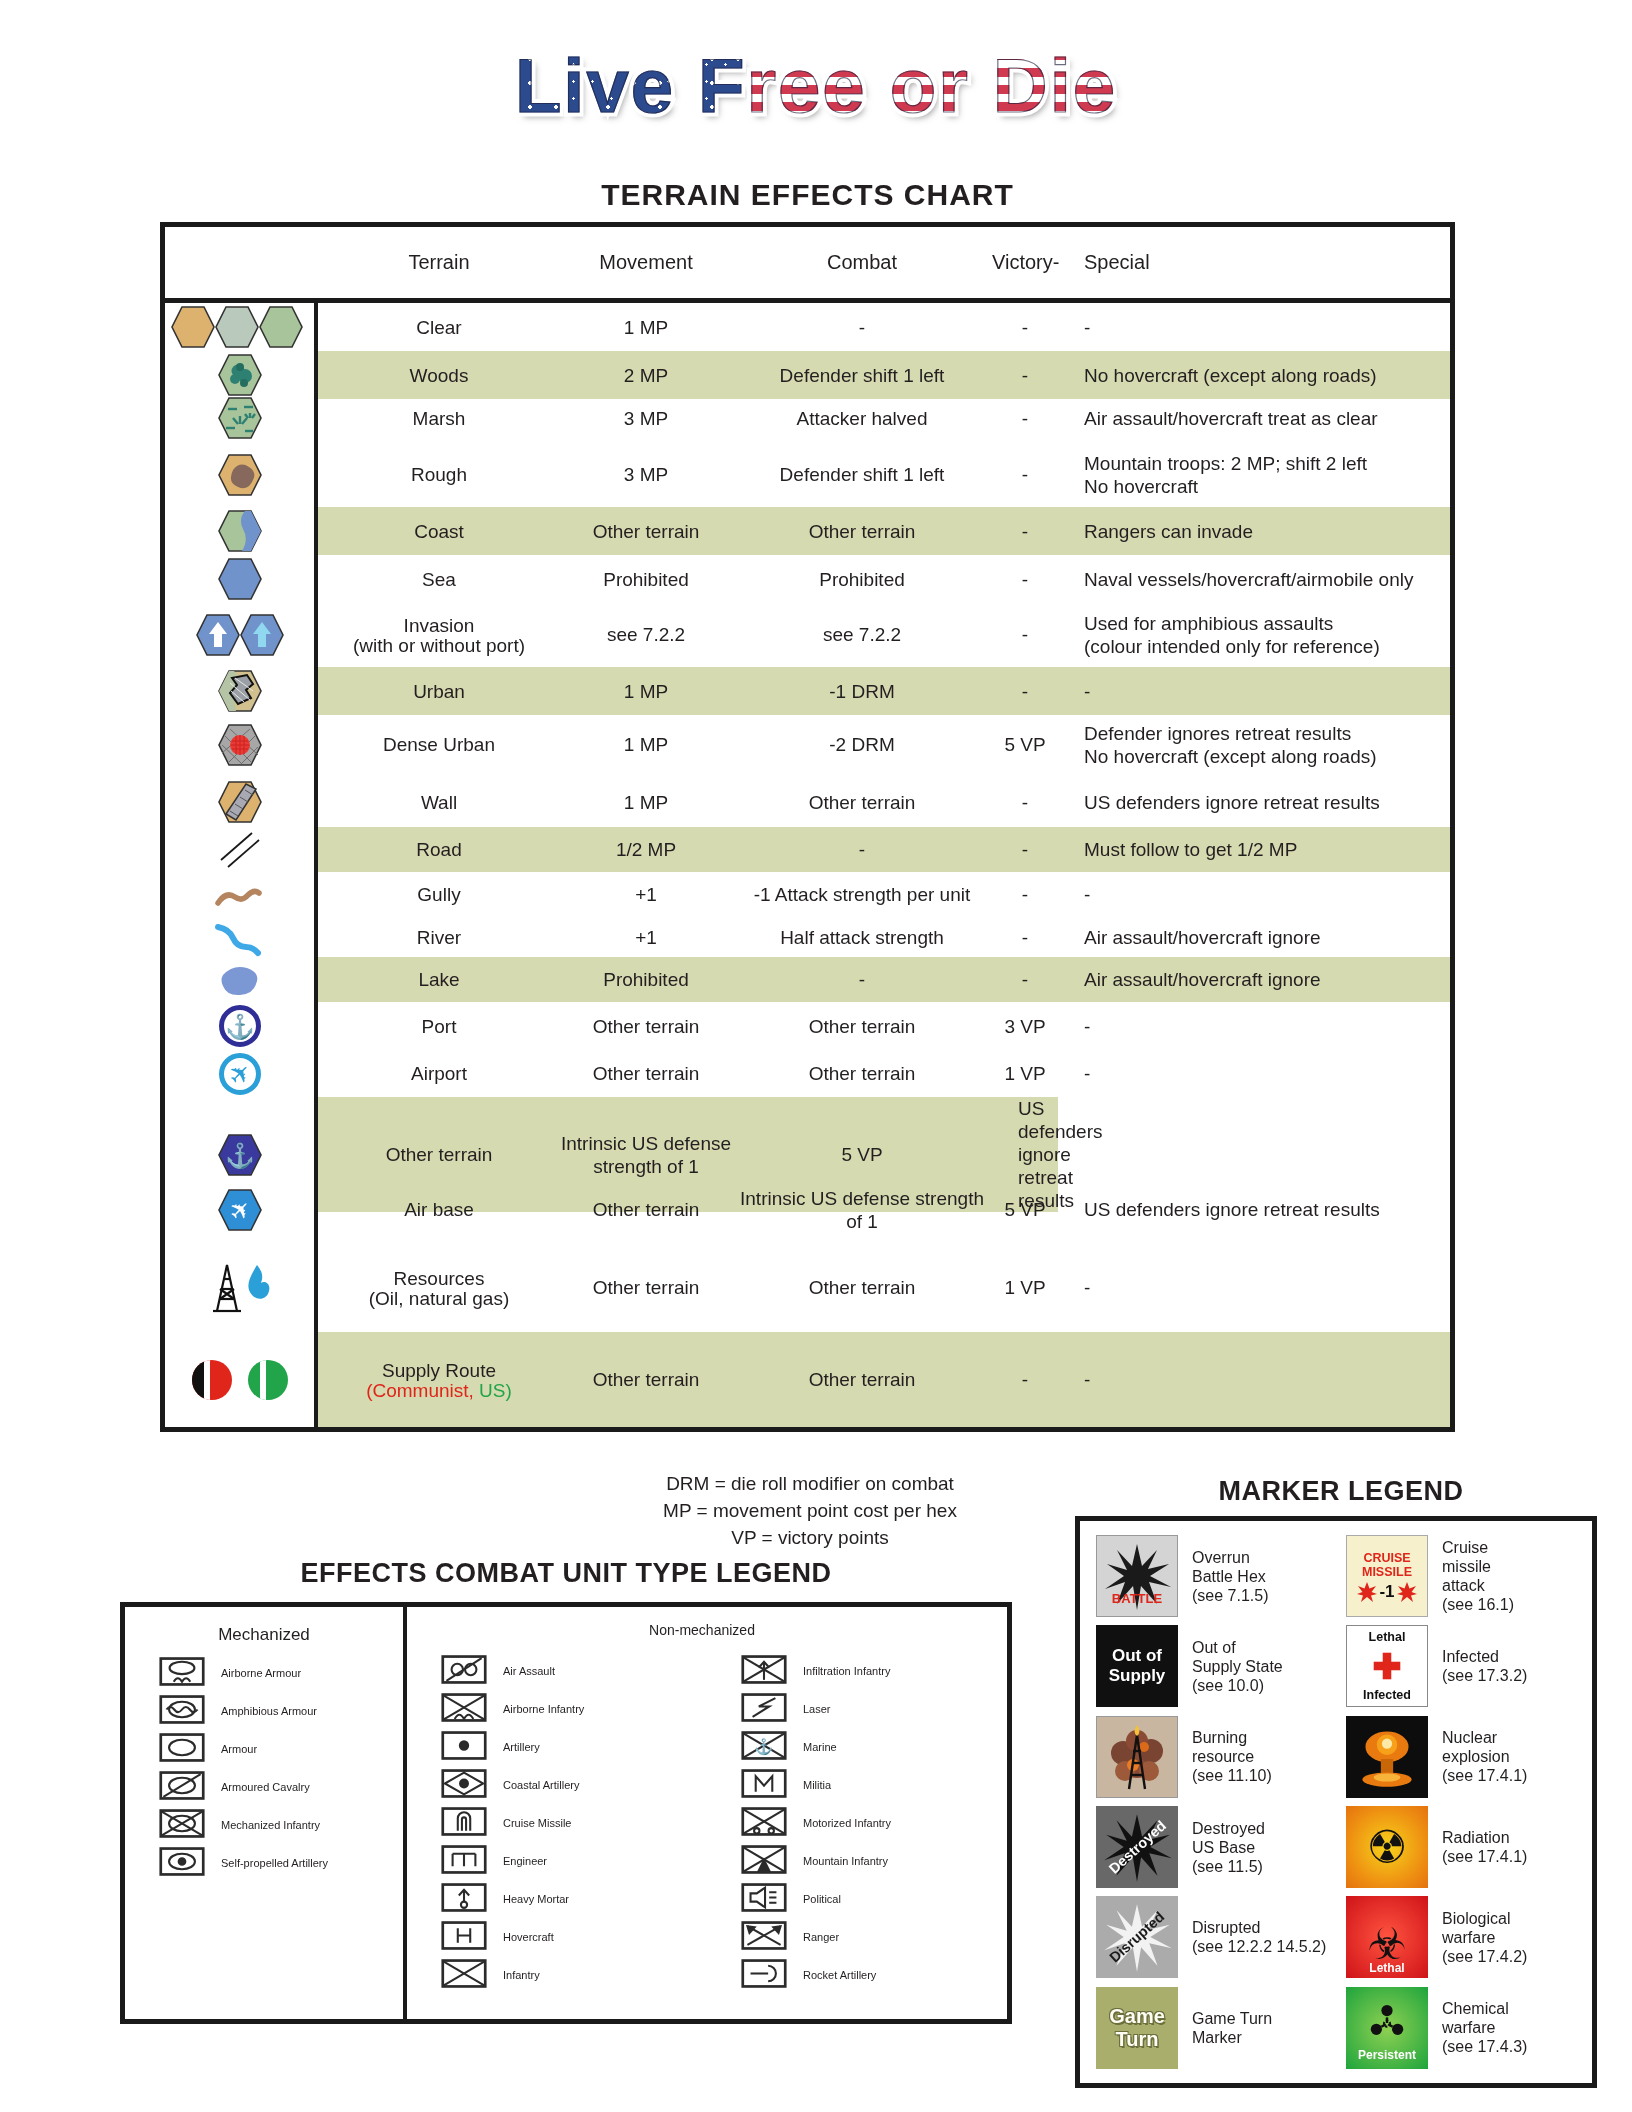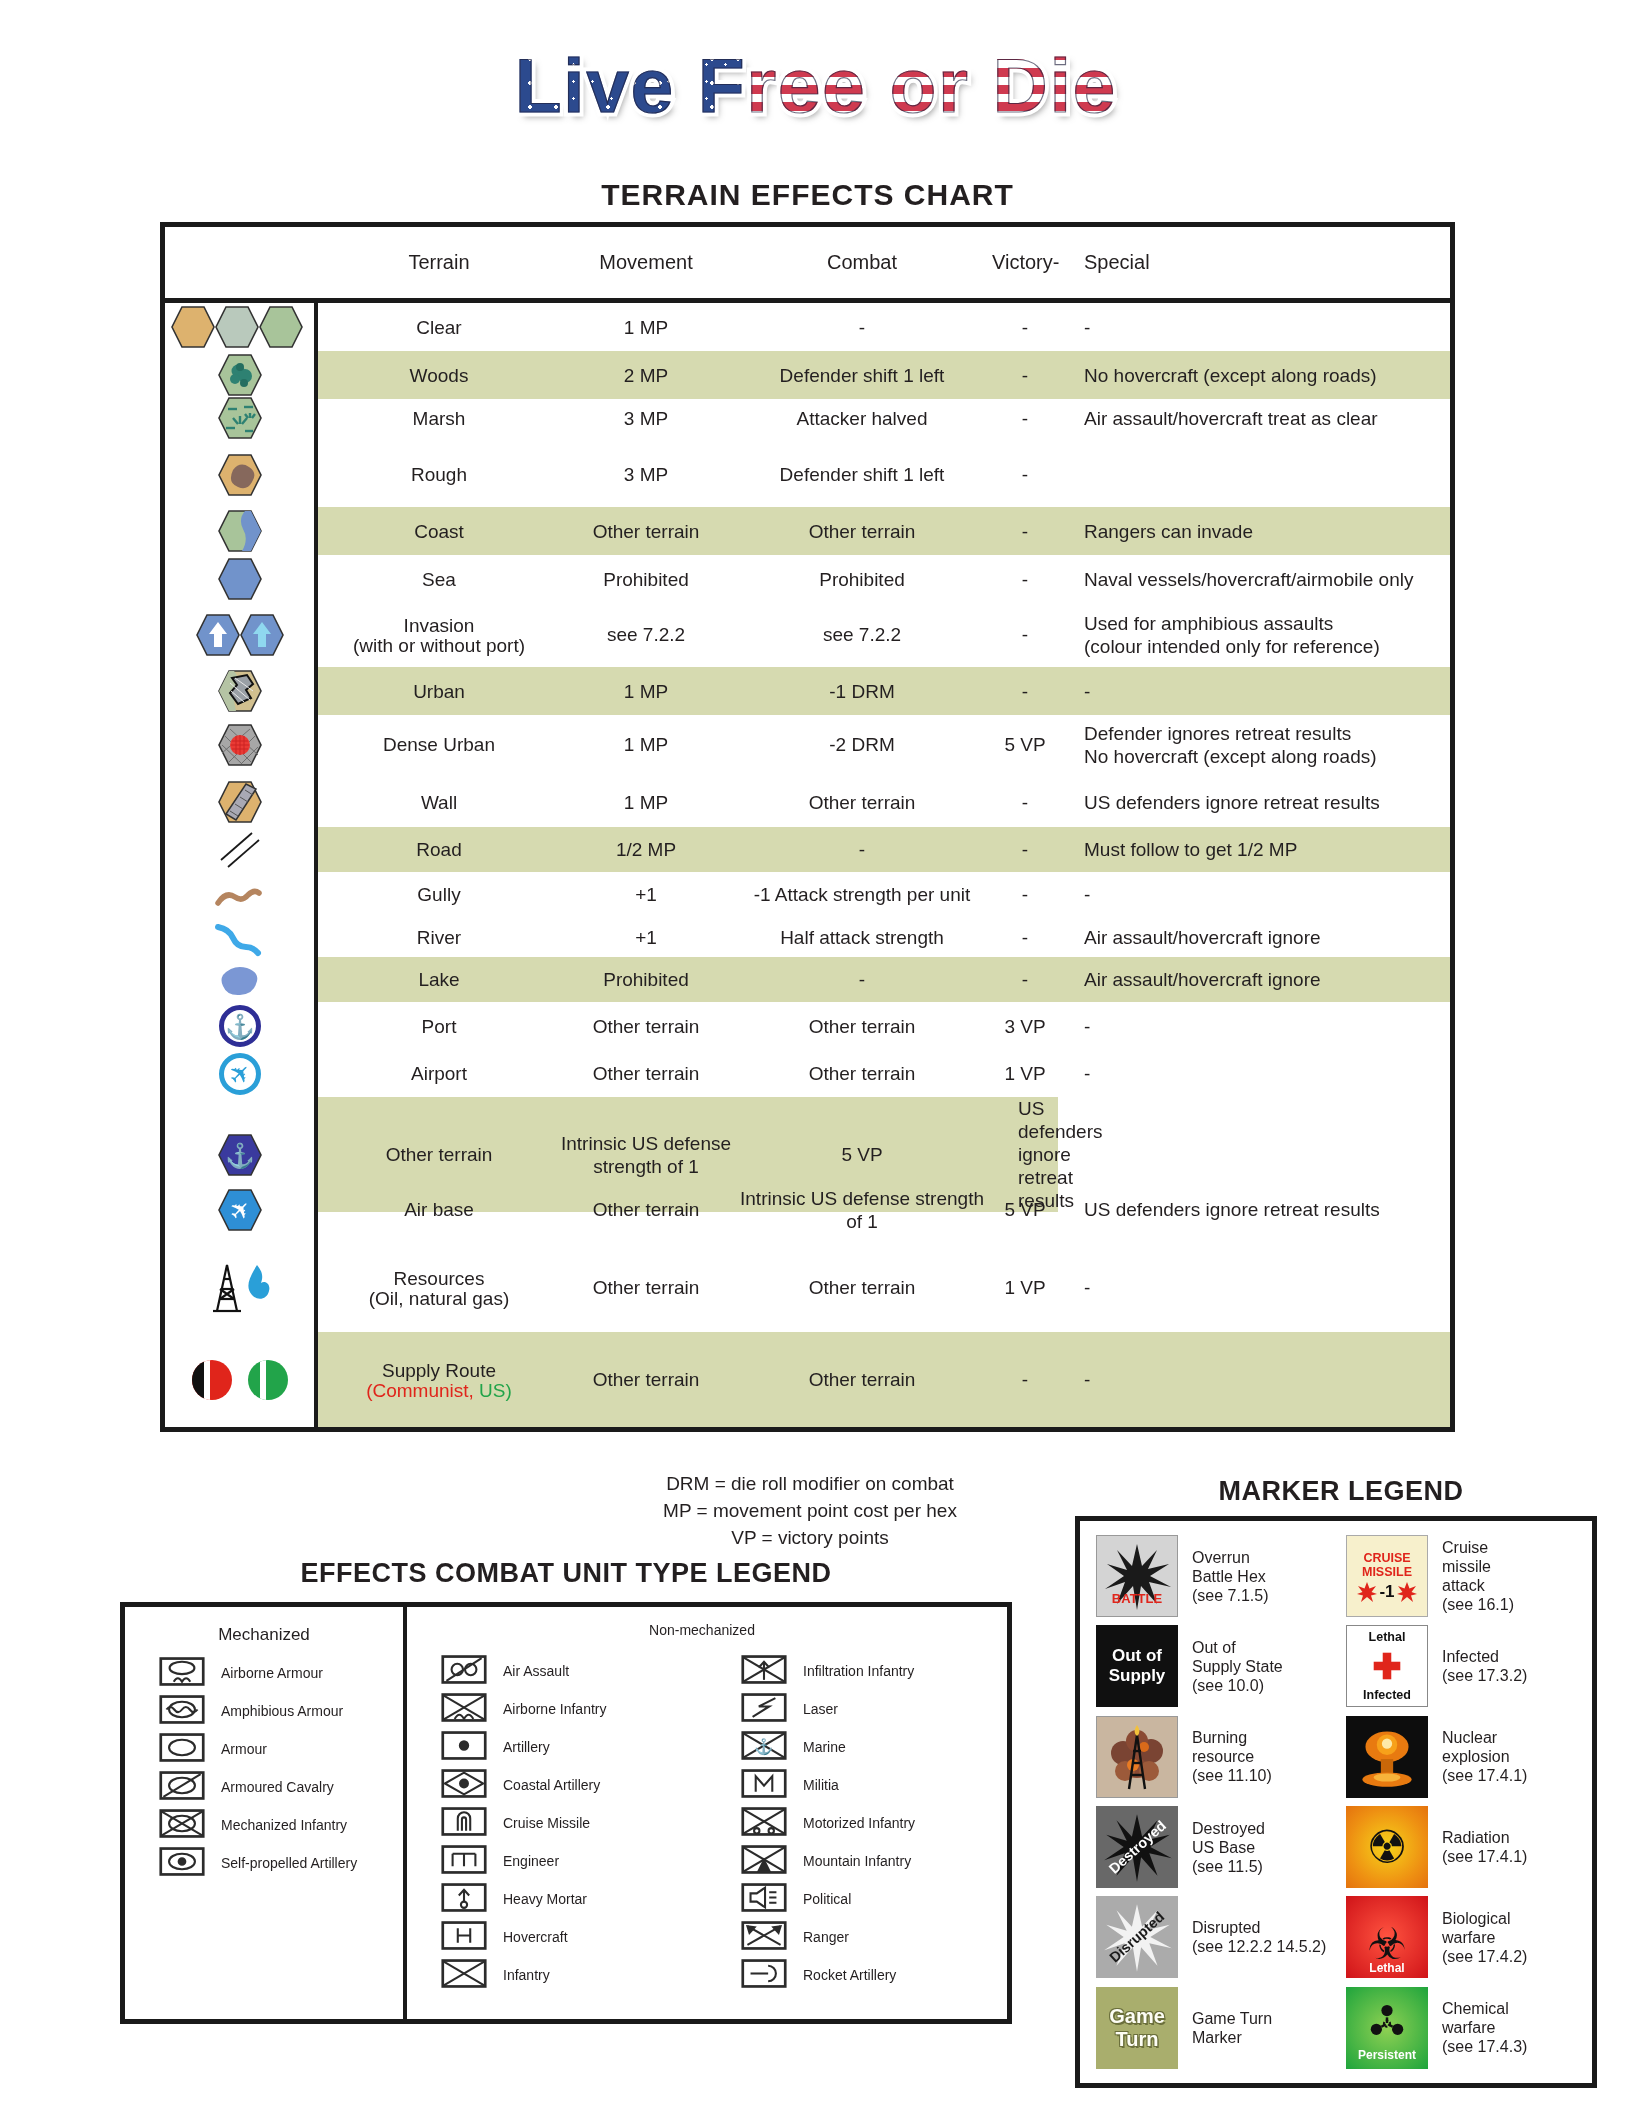--- a/index.html
+++ b/index.html
@@ -40,21 +40,21 @@
   
   .gcl-title{position:absolute;left:120px;top:1558px;width:892px;text-align:center;font-size:27px;font-weight:bold;letter-spacing:.5px;}
   .gcl{position:absolute;left:120px;top:1602px;width:882px;height:412px;border:5px solid #1a1a1a;display:flex;}
   .gcl-left{width:278px;border-right:4px solid #1a1a1a;padding-top:18px;}
   .gcl-right{flex:1;padding-top:18px;display:flex;}
   .gcl-col-label{text-align:center;font-size:17px;margin-bottom:14px;}
   .gcl-rightlabel{position:absolute;left:402px;top:1622px;width:600px;text-align:center;font-size:14px;}
   .unit-list{display:flex;flex-direction:column;gap:10px;padding-left:34px;margin-top:2px;}
   .unit-row{display:flex;align-items:center;gap:16px;height:28px;}
   .unit-svg{width:46px;height:29px;flex:0 0 auto;}
-  .unit-label{font-size:14px;white-space:nowrap;}
+  .unit-label{font-size:11px;white-space:nowrap;}
   .gcl-subcol{width:50%;padding-top:30px;}
 
   
   .ml-title{position:absolute;left:1075px;top:1476px;width:532px;text-align:center;font-size:27px;font-weight:bold;letter-spacing:.5px;}
   .ml{position:absolute;left:1075px;top:1516px;width:522px;height:572px;border:5px solid #1a1a1a;display:grid;grid-template-columns:1fr 1fr;grid-auto-rows:1fr;padding:10px 6px;box-sizing:border-box;}
   .ml-entry{display:flex;align-items:center;gap:14px;padding-left:10px;}
   .swatch{width:82px;height:82px;flex:0 0 auto;position:relative;display:flex;flex-direction:column;align-items:center;justify-content:center;box-sizing:border-box;overflow:hidden;}
   .swatch svg.fillsvg{position:absolute;inset:0;width:100%;height:100%;}
   .sw-cap{position:relative;z-index:2;font-weight:bold;}
   .ml-label{font-size:16px;line-height:19px;white-space:pre-line;}
@@ -159,20 +159,22 @@
           </svg>
         </div>
         <div class="cell">
           <span class="terrain-label">
             <span>Rough</span>
           </span>
         </div>
         <div class="cell multiline">3 MP</div>
         <div class="cell multiline">Defender shift 1 left</div>
         <div class="cell">-</div>
+        <div class="cell special multiline">Mountain troops: 2 MP; shift 2 left
+No hovercraft</div>
       </div>
       <div class="tec-row shaded" style="min-height: 48px;">
         <div class="cell icon-cell">
           <svg width="44" height="48" viewBox="0 0 44 48">
             <polygon points="11,4 33,4 43,24 33,44 11,44 1,24" fill="#a8c49a" stroke="#333" stroke-width="1.6"></polygon>
             <path d="M33,4 L43,24 L33,44 L24,44 Q31,32 25,22 Q20,12 27,4 Z" fill="#7193cb"></path>
           </svg>
         </div>
         <div class="cell">
           <span class="terrain-label">

